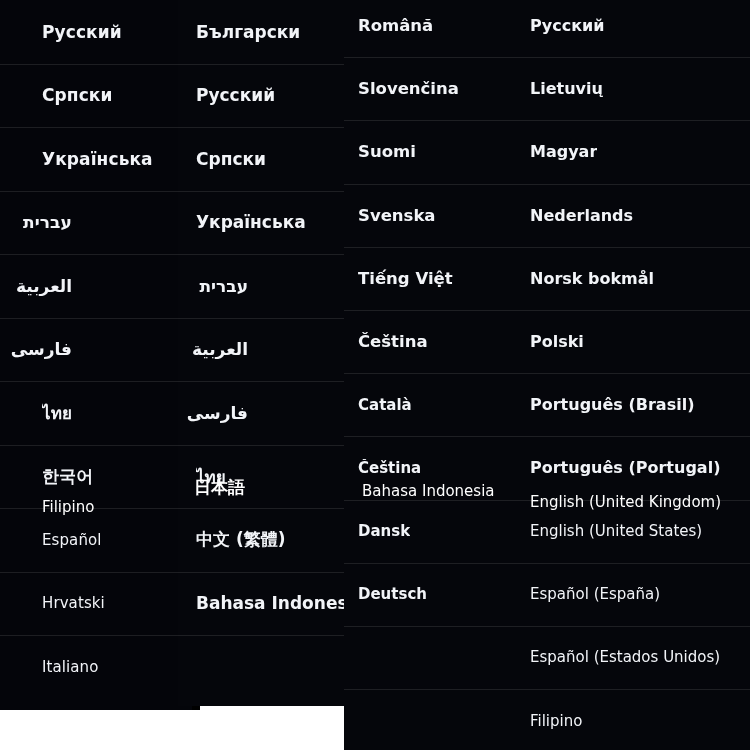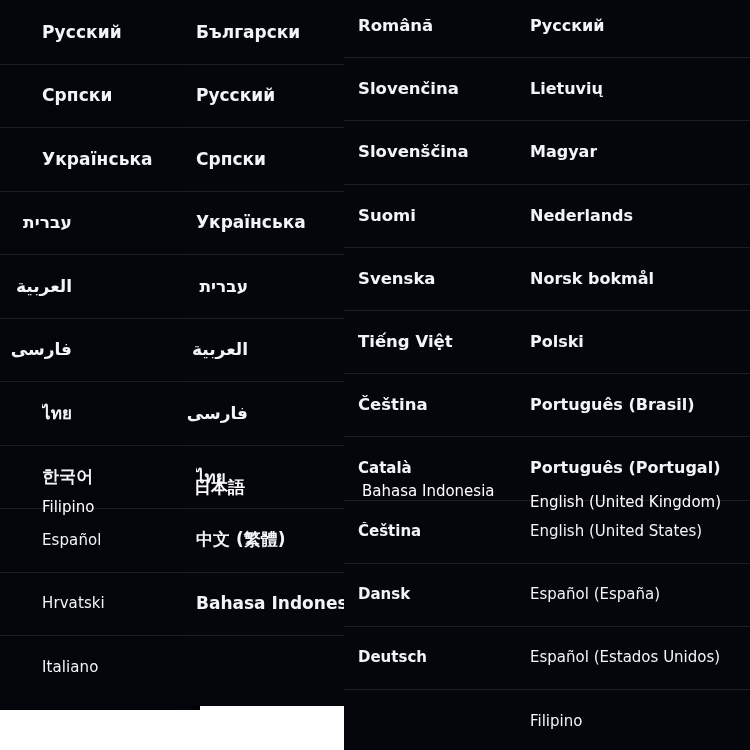--- a/index.html
+++ b/index.html
@@ -220,23 +220,20 @@
 
   <div class="panel" id="col-c">
     <div class="row">
         <span class="label">Română</span>
       </div>
     <div class="divider" style="top:63.2px;"></div>
     <div class="row">
         <span class="label">Slovenčina</span>
       </div>
     <div class="divider" style="top:126.4px;"></div>
-    <div class="row">
-        <span class="label">Slovenščina</span>
-      </div>
     <div class="divider" style="top:189.6px;"></div>
     <div class="row">
         <span class="label">Suomi</span>
       </div>
     <div class="divider" style="top:252.8px;"></div>
     <div class="row">
         <span class="label">Svenska</span>
       </div>
     <div class="divider" style="top:316px;"></div>
     <div class="row">

